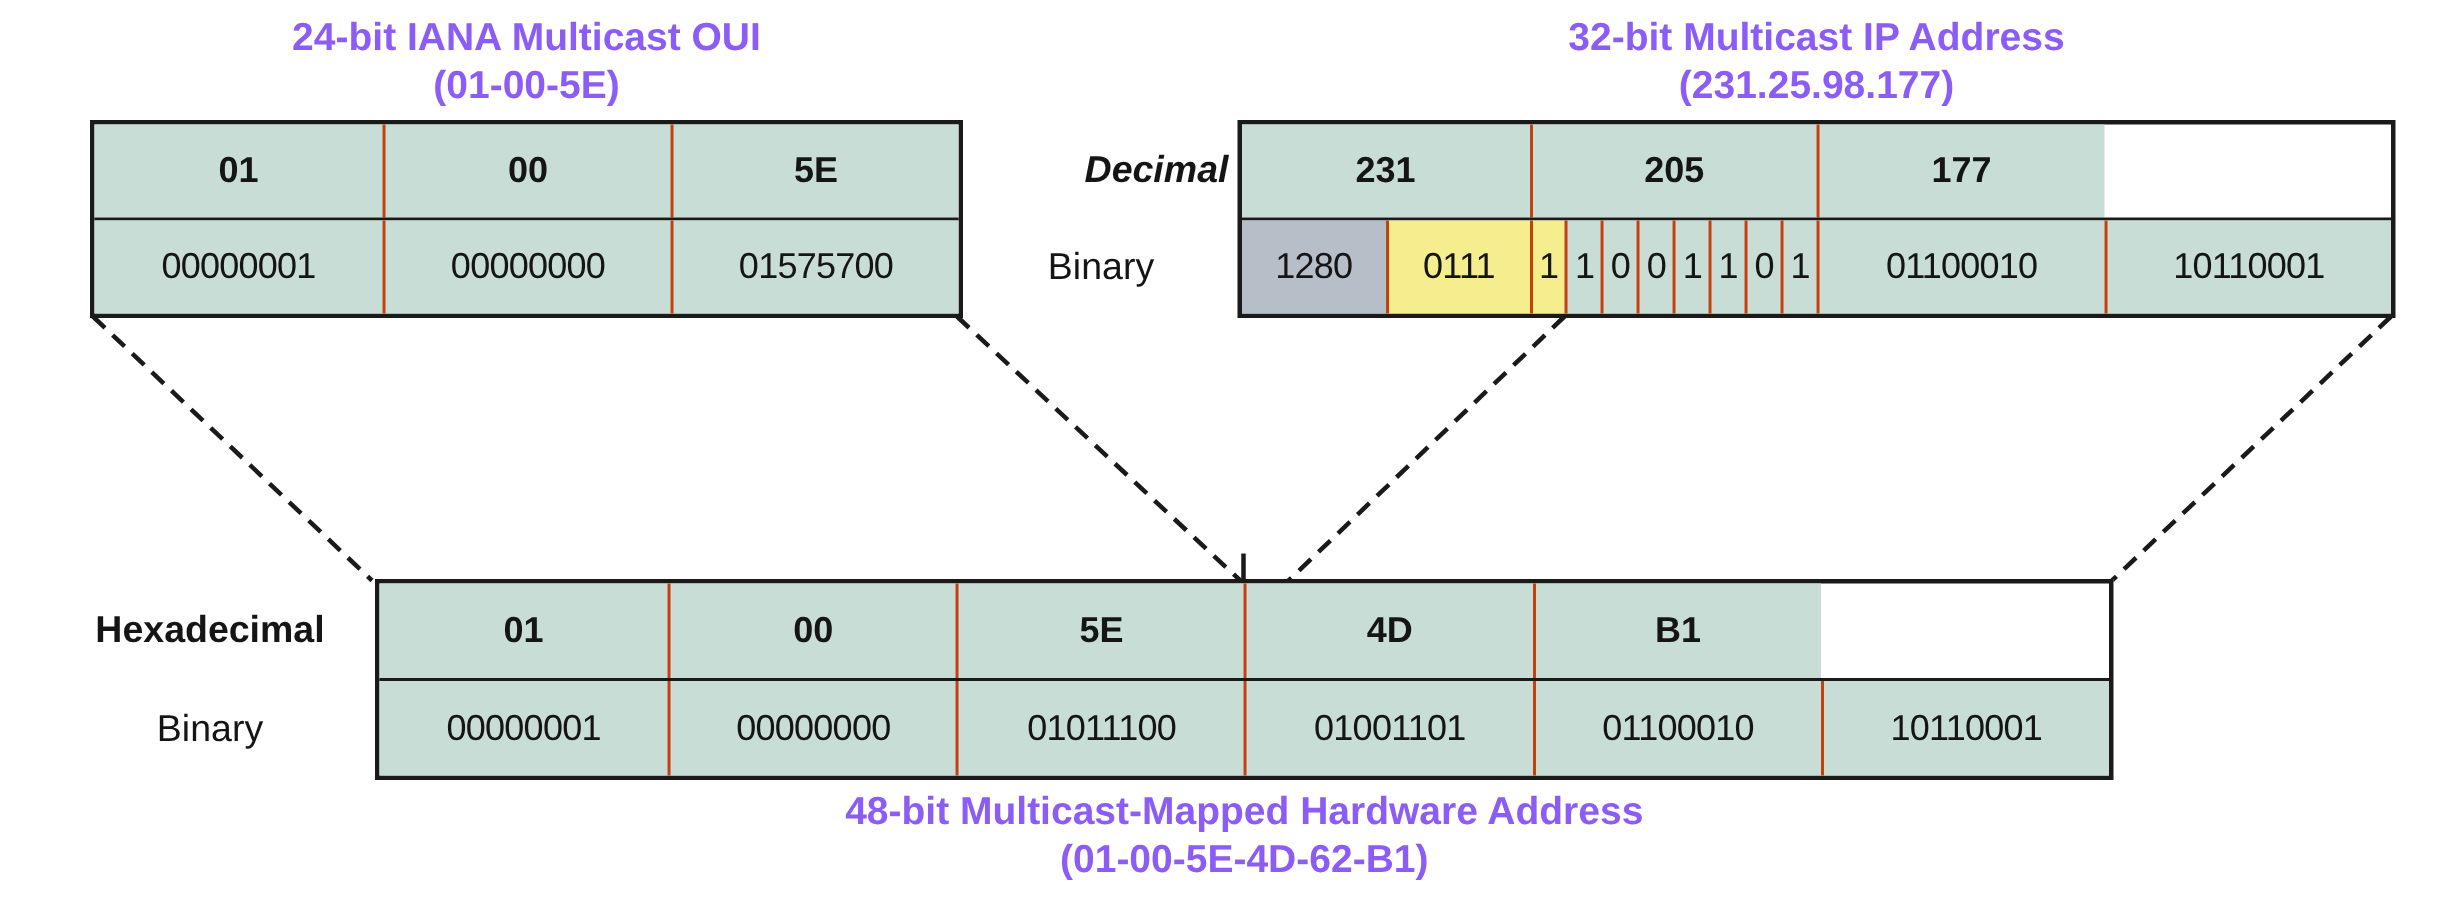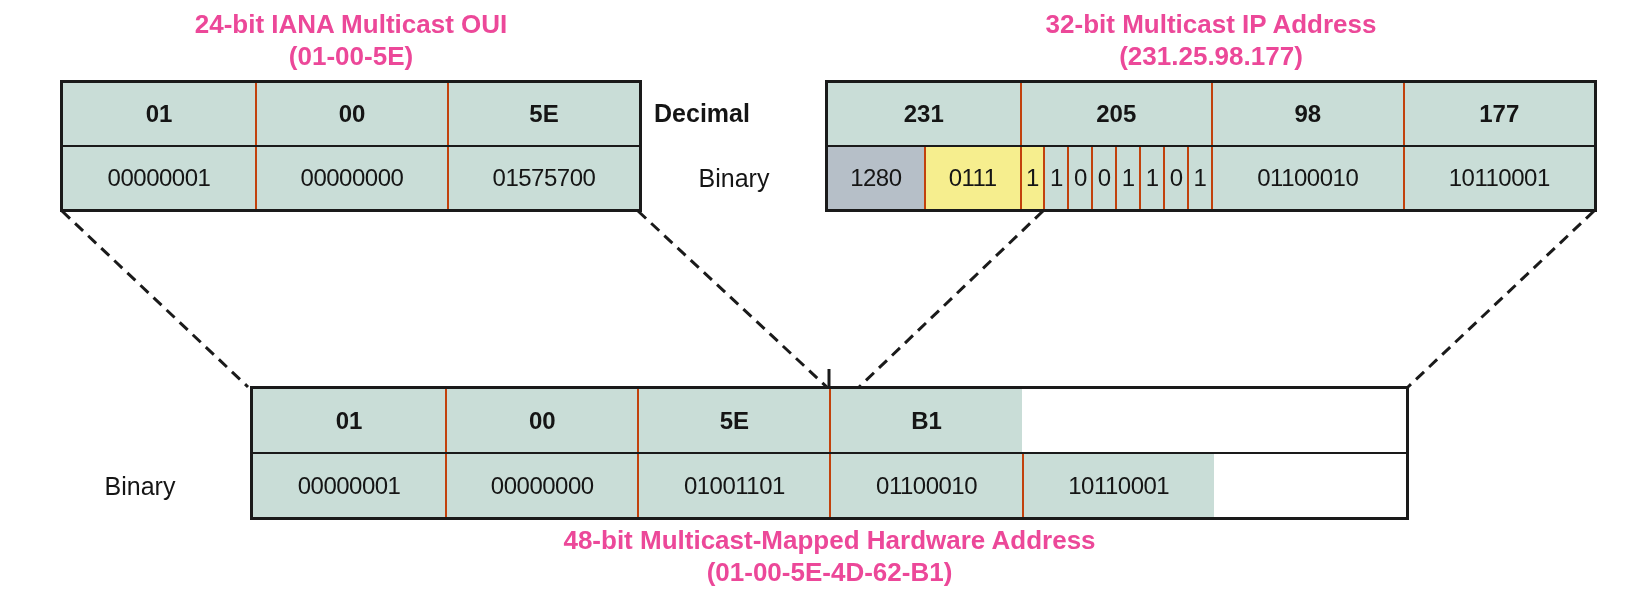--- a/index.html
+++ b/index.html
@@ -10,21 +10,21 @@
     font-family:"Liberation Sans", sans-serif;
     color:#151515;
     overflow:hidden;
   }
   .title{
     position:absolute;
     text-align:center;
     font-weight:bold;
     font-size:26px;
     line-height:32px;
-    color:#ec4899;
+    color:#8b5cf6;
   }
   .tbl{
     position:absolute;
     box-sizing:border-box;
     border:3px solid #1a1a1a;
     display:flex;
     flex-direction:column;
     background:#ffffff;
   }
   .trow{display:flex;flex:1;}
@@ -74,63 +74,65 @@
       <div class="cell hexv" style="width:33.333%">00</div>
       <div class="cell hexv" style="width:33.334%">5E</div>
     </div>
     <div class="trow">
       <div class="cell binv" style="width:33.333%">00000001</div>
       <div class="cell binv" style="width:33.333%">00000000</div>
       <div class="cell binv" style="width:33.334%">01575700</div>
     </div>
   </div>
 
-  <div class="side-label bold" style="left:612px;top:80px;width:180px;height:66px;">Decimal</div>
+  <div class="side-label bold" style="left:681px;top:80px;width:180px;height:66px;font-style:italic;">Decimal</div>
   <div class="side-label" style="left:644px;top:146px;width:180px;height:64px;">Binary</div>
 
   <div class="title" style="left:825px;top:8px;width:772px;">
     <div>32-bit Multicast IP Address</div>
     <div>(231.25.98.177)</div>
   </div>
 
   <div class="tbl" style="left:825px;top:80px;width:772px;height:132px;">
     <div class="trow">
       <div class="cell hexv" style="width:25%">231</div>
       <div class="cell hexv" style="width:25%">205</div>
-      <div class="cell hexv" style="width:25%">98</div>
       <div class="cell hexv" style="width:25%">177</div>
     </div>
     <div class="trow">
       <div class="cell binv c-gray" style="width:12.5%">1280</div>
       <div class="cell binv c-yellow" style="width:12.5%">0111</div>
       <div class="cell binv c-yellow" style="width:3.125%">1</div>
       <div class="cell binv" style="width:3.125%">1</div>
       <div class="cell binv" style="width:3.125%">0</div>
       <div class="cell binv" style="width:3.125%">0</div>
       <div class="cell binv" style="width:3.125%">1</div>
       <div class="cell binv" style="width:3.125%">1</div>
       <div class="cell binv" style="width:3.125%">0</div>
       <div class="cell binv" style="width:3.125%">1</div>
       <div class="cell binv" style="width:25%">01100010</div>
       <div class="cell binv" style="width:25%">10110001</div>
     </div>
   </div>
 
+  <div class="side-label bold" style="left:40px;top:386px;width:200px;height:69px;">Hexadecimal</div>
   <div class="side-label" style="left:40px;top:455px;width:200px;height:63px;">Binary</div>
 
   <div class="tbl" style="left:250px;top:386px;width:1159px;height:134px;">
     <div class="trow">
       <div class="cell hexv" style="width:16.666%">01</div>
       <div class="cell hexv" style="width:16.666%">00</div>
       <div class="cell hexv" style="width:16.667%">5E</div>
+      <div class="cell hexv" style="width:16.667%">4D</div>
       <div class="cell hexv" style="width:16.667%">B1</div>
     </div>
     <div class="trow">
       <div class="cell binv" style="width:16.666%">00000001</div>
       <div class="cell binv" style="width:16.666%">00000000</div>
+      <div class="cell binv" style="width:16.667%">01011100</div>
       <div class="cell binv" style="width:16.667%">01001101</div>
       <div class="cell binv" style="width:16.667%">01100010</div>
       <div class="cell binv" style="width:16.667%">10110001</div>
     </div>
   </div>
 
   <div class="title" style="left:250px;top:524px;width:1159px;">
     <div>48-bit Multicast-Mapped Hardware Address</div>
     <div>(01-00-5E-4D-62-B1)</div>
   </div>

